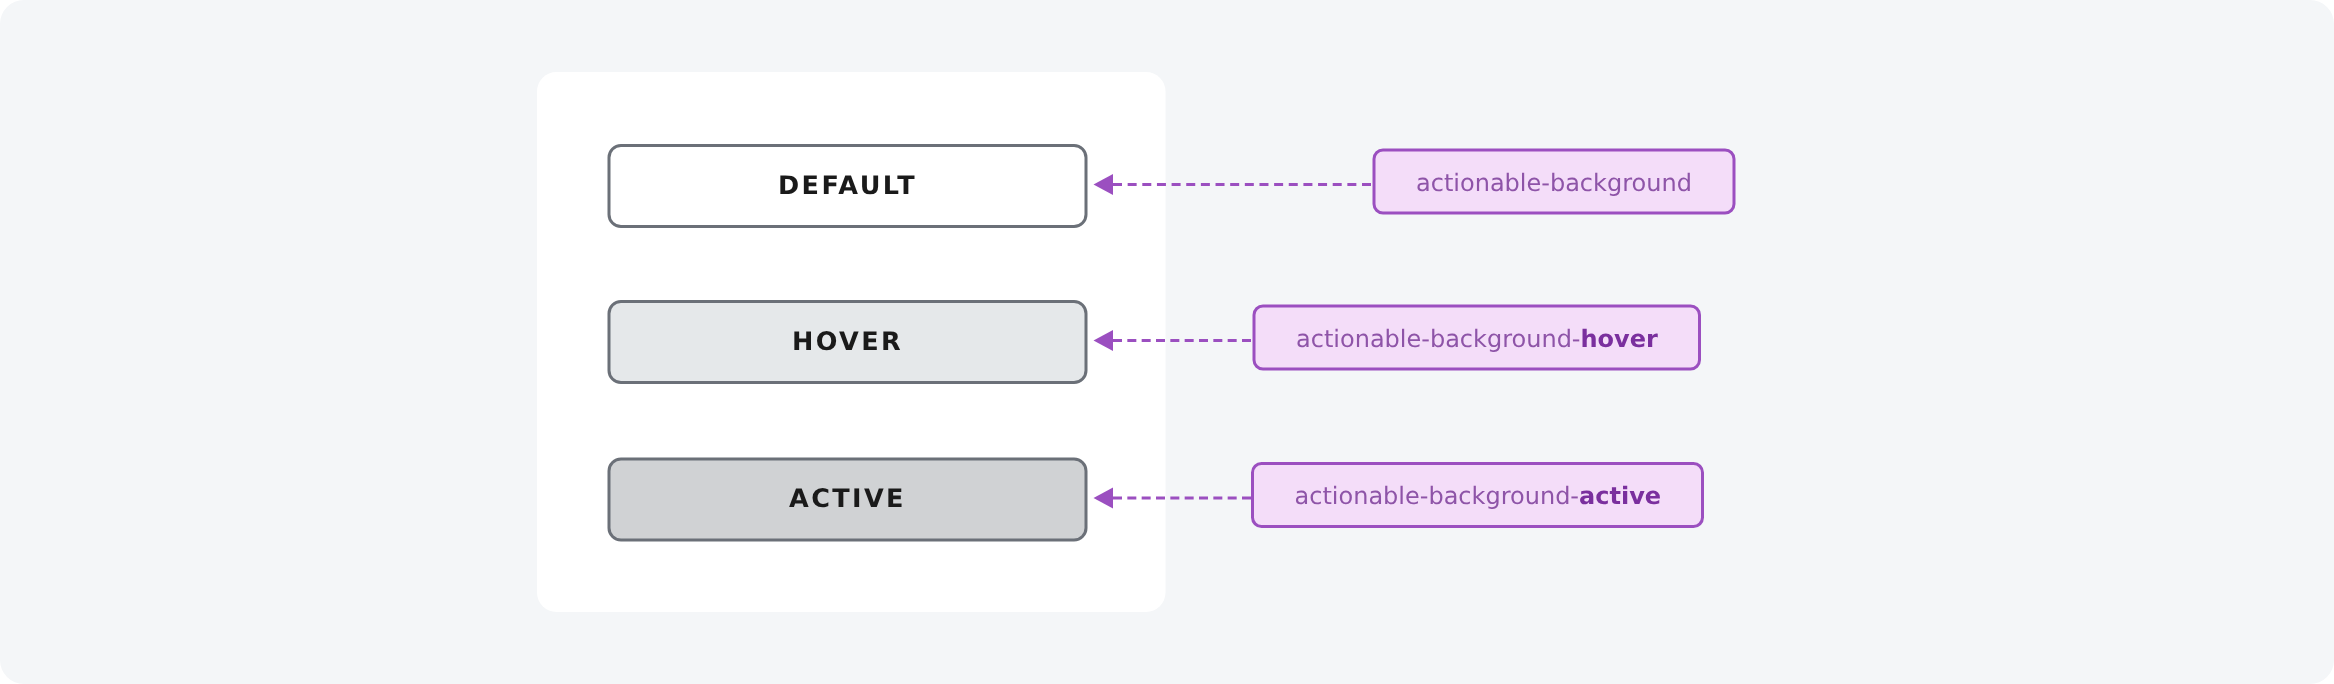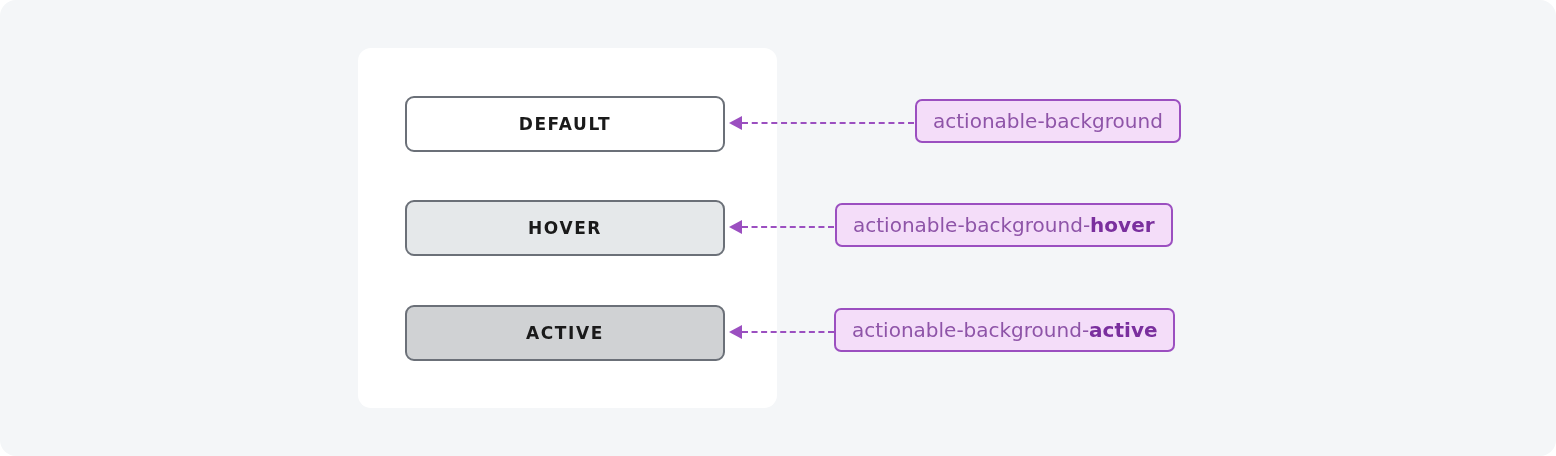--- a/index.html
+++ b/index.html
@@ -88,22 +88,22 @@
   .token {
     position: absolute;
     top: 0;
     height: 44px;
     box-sizing: border-box;
     border: 2px solid #9b4fc0;
     border-radius: 7px;
     background: #f4ddf9;
     display: flex;
     align-items: center;
-    padding: 0 16px;
-    font-size: 20px;
+    padding: 0 27px;
+    font-size: 16px;
     color: #8e54a8;
     white-space: nowrap;
     cursor: pointer;
   }
   .token .bold {
     font-weight: bold;
     color: #7a2f9e;
   }
   .tok-default { left: 915px; top: 5px; }
   .tok-hover   { left: 835px; top: 5px; }

